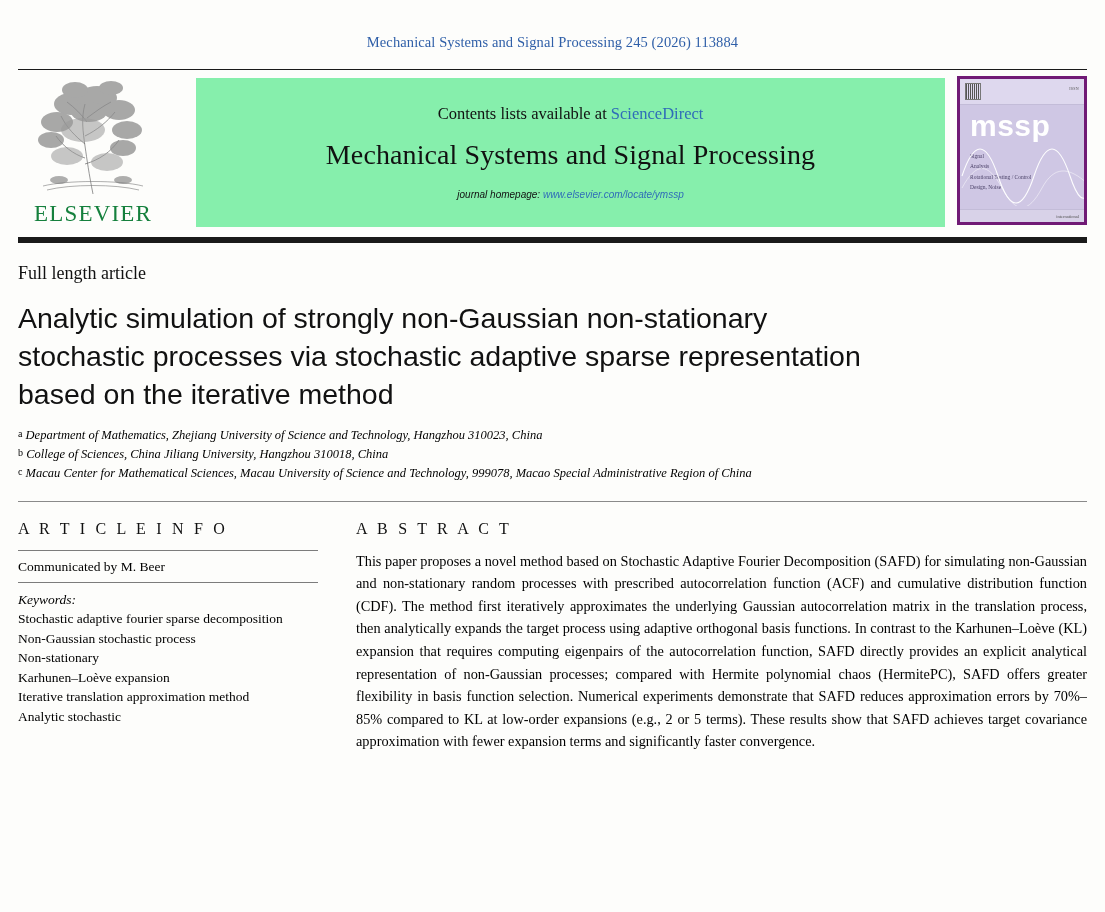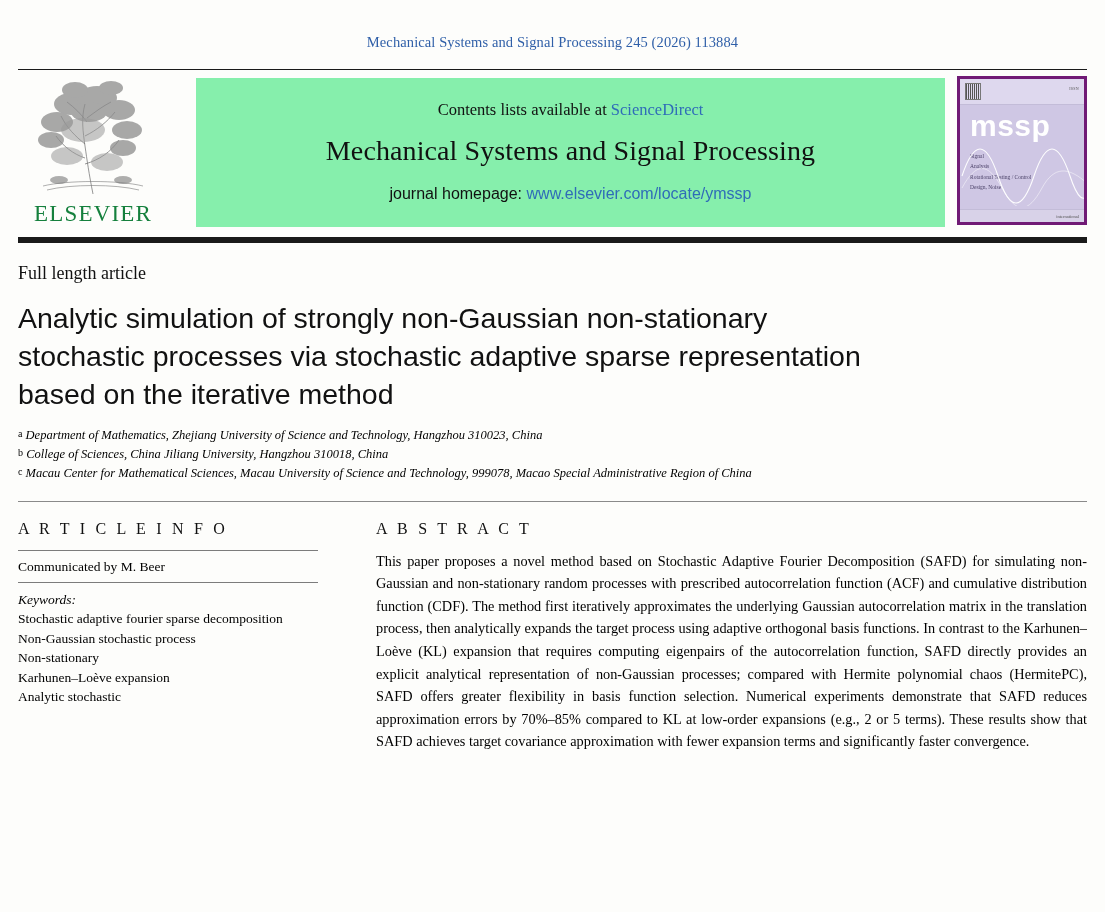--- a/index.html
+++ b/index.html
@@ -83,22 +83,23 @@
   }
   .journal-title {
     font-size: 28px;
     margin: 15px 0 18px;
     color: #111;
     letter-spacing: .1px;
     text-align: right;
   }
   .homepage-line {
     font-family: "Liberation Sans", sans-serif;
-    font-size: 16px;
-    color: #111;
+    font-size: 10px;
+    color: #111;
+    font-style: italic;
   }
   .cover {
     flex: 0 0 130px;
     width: 130px;
     margin: 6px 0 12px 0;
     border: 3px solid #701a75;
     background: #cfc7e4;
     position: relative;
     overflow: hidden;
   }
@@ -195,21 +196,21 @@
   .affils .lbl { font-style: normal; font-size: 10px; vertical-align: 2px; }
 
   
   .divider {
     border-top: 1px solid #8a8a8a;
     margin-top: 18px;
   }
   .cols {
     display: flex;
     margin-top: 18px;
-    gap: 58px;
+    gap: 38px;
   }
   .col-left { flex: 0 0 300px; }
   .col-right { flex: 1 1 auto; }
   .sec-head {
     font-family: "Liberation Serif", serif;
     font-size: 16px;
     letter-spacing: 3.2px;
     color: #111;
     margin-bottom: 12px;
   }
@@ -347,20 +348,21 @@
       <div class="rule"></div>
       <div class="comm">Communicated by M. Beer</div>
       <div class="rule"></div>
       <div class="kw-block">
         <div class="kw-title">Keywords:</div>
         <ul class="kw-list">
           <li>Stochastic adaptive fourier sparse decomposition</li>
           <li>Non-Gaussian stochastic process</li>
           <li>Non-stationary</li>
           <li>Karhunen–Loève expansion</li>
+          <li>Iterative translation approximation method</li>
           <li>Analytic stochastic</li>
         </ul>
       </div>
     </div>
 
     <div class="col-right">
       <div class="sec-head">A B S T R A C T</div>
       <div class="abstract">
         <p>This paper proposes a novel method based on Stochastic Adaptive Fourier Decomposition (SAFD) for simulating non-Gaussian and non-stationary random processes with prescribed autocorrelation function (ACF) and cumulative distribution function (CDF). The method first iteratively approximates the underlying Gaussian autocorrelation matrix in the translation process, then analytically expands the target process using adaptive orthogonal basis functions. In contrast to the Karhunen–Loève (KL) expansion that requires computing eigenpairs of the autocorrelation function, SAFD directly provides an explicit analytical representation of non-Gaussian processes; compared with Hermite polynomial chaos (HermitePC), SAFD offers greater flexibility in basis function selection. Numerical experiments demonstrate that SAFD reduces approximation errors by 70%–85% compared to KL at low-order expansions (e.g., 2 or 5 terms). These results show that SAFD achieves target covariance approximation with fewer expansion terms and significantly faster convergence.</p>
       </div>

